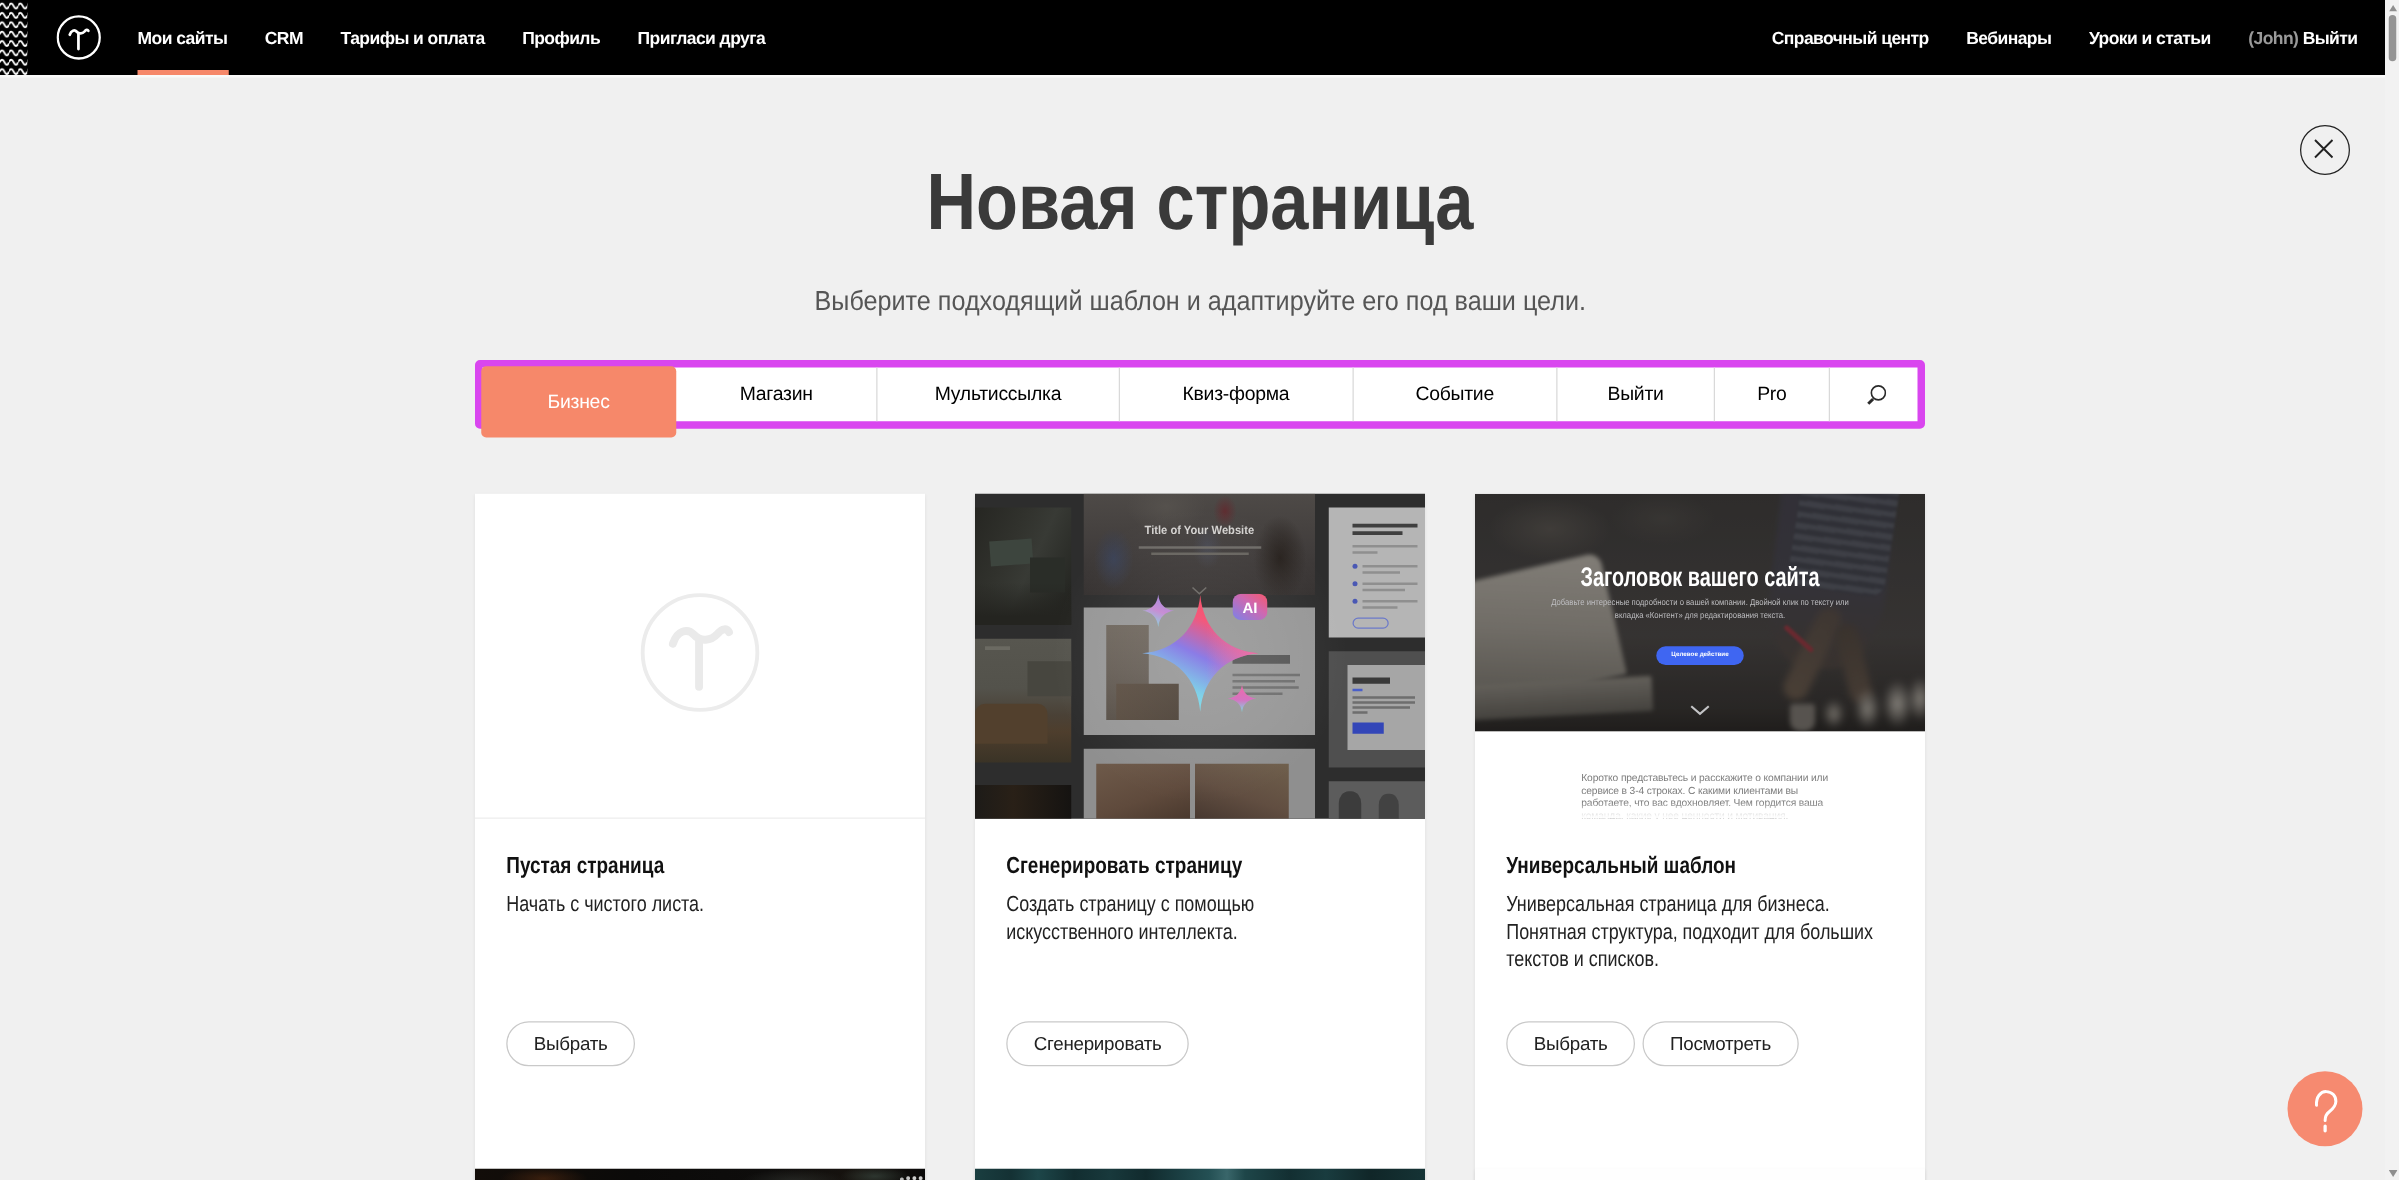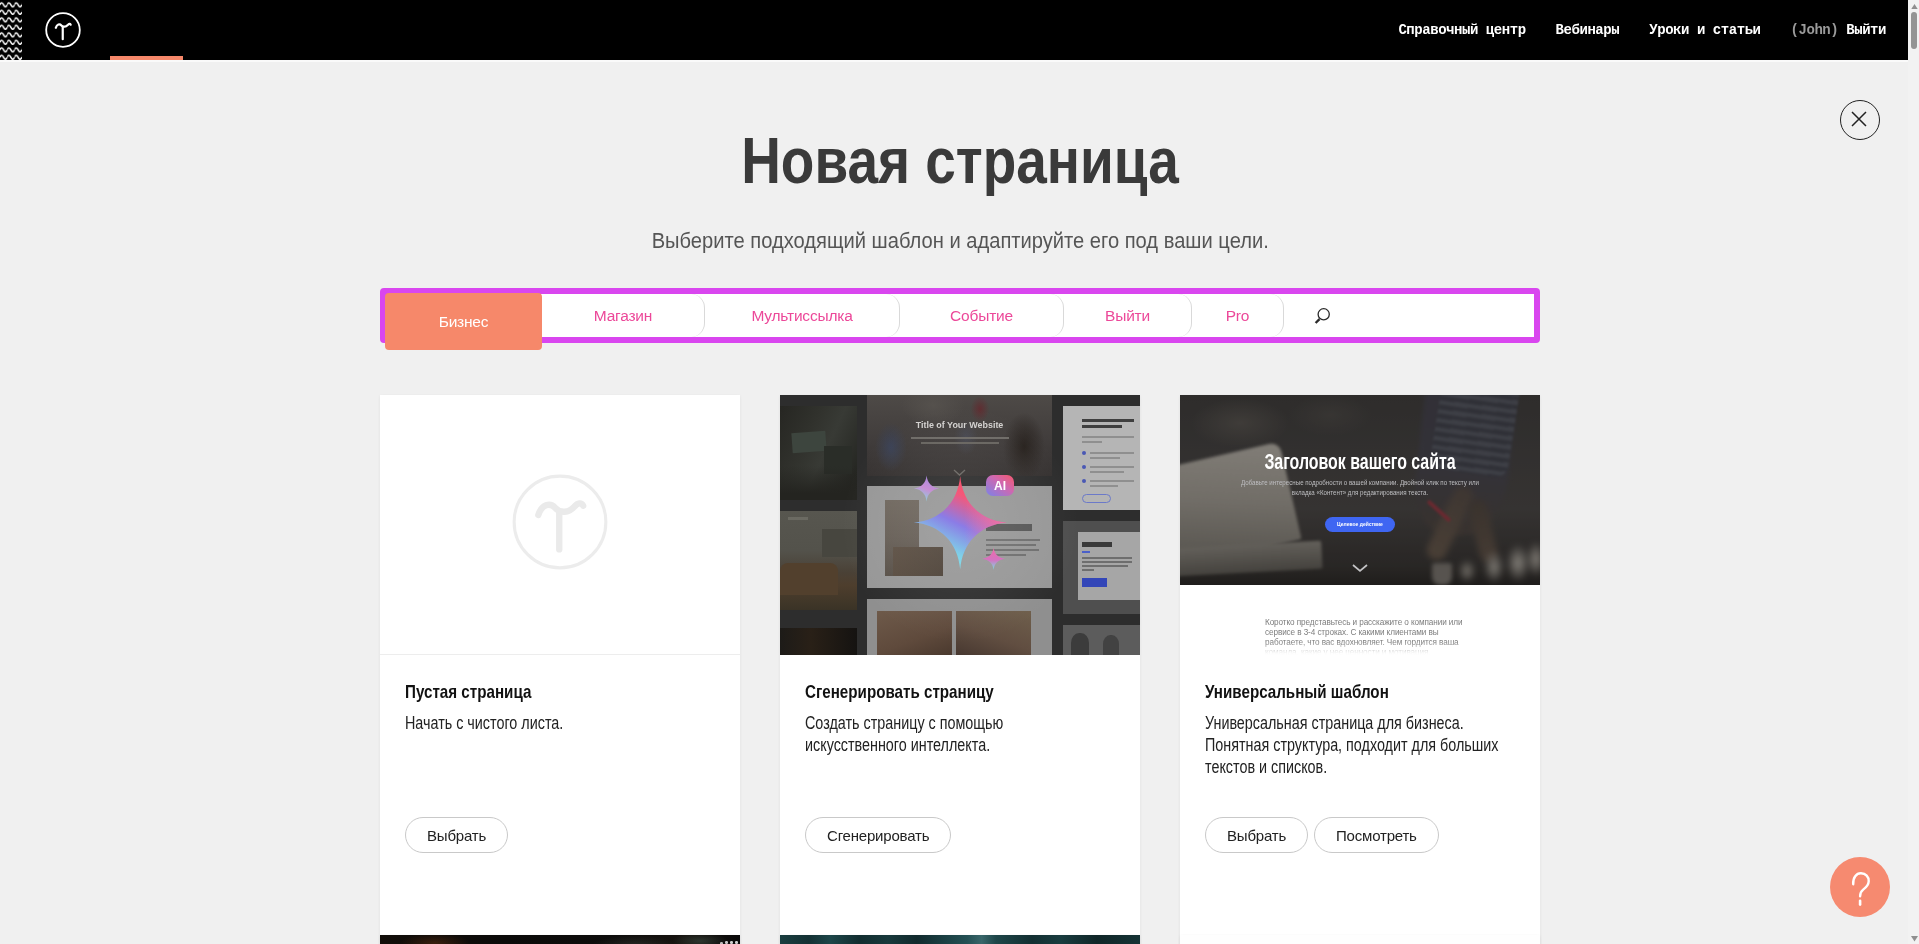--- a/index.html
+++ b/index.html
@@ -22,21 +22,21 @@
 .closebtn svg { position:absolute; left:10px; top:10px; }
 
 
 .h1 { position:absolute; left:0; top:124px; width:1920px; text-align:center; font-size:64px; font-weight:700; color:#3a3a3a; }
 .h1 span { display:inline-block; transform:scaleX(0.858); transform-origin:center; }
 .sub { position:absolute; left:0; top:228px; width:1920px; text-align:center; font-size:22px; color:#555; }
 .sub span { display:inline-block; transform:scaleX(0.915); transform-origin:center; }
 
 
 .tabs { position:absolute; left:380px; top:288px; width:1160px; height:55px; display:flex; background:#fff; border:6px solid #d946ef; border-radius:4px; }
-.tab { border-right:1px solid #d9d9d9; display:flex; align-items:center; justify-content:center; font-size:15.5px; color:#ec4899; letter-spacing:-0.2px;border-radius:14px; }
+.tab { border-right:1px solid #d9d9d9; display:flex; align-items:center; justify-content:center; font-size:15.5px; color:#000000; letter-spacing:-0.2px; }
 .tab:last-child { border-right:none; }
 .tab.active { background:#f6886a; color:#fff; border-radius:4px; margin:-1px 0 -1px -1px; height:57px; border-right:none; }
 
 
 .card { position:absolute; width:360px; height:618px; background:#fff; box-shadow:0 1px 3px rgba(0,0,0,0.07); }
 .thumb { position:relative; width:360px; height:260px; overflow:hidden; }
 .cbody { position:relative; padding:0 25px; }
 .ctitle { position:absolute; left:25px; top:26px; font-size:18.5px; font-weight:bold; color:#111; white-space:nowrap; transform:scaleX(0.82); transform-origin:0 0; }
 .cdesc { position:absolute; left:25px; top:57px; font-size:17.5px; color:#222; line-height:22px; white-space:nowrap; transform:scaleX(0.82); transform-origin:0 0; }
 .cbtns { position:absolute; left:25px; top:162px; display:flex; gap:6px; }
@@ -98,21 +98,28 @@
         <path d="M-0.2 4.8 Q 1.65 0.8 3.55 4.8 T 7.3 4.8" fill="none" stroke="#fff" stroke-width="1.5"></path>
       </pattern>
     </defs>
     <rect x="0" y="0" width="22" height="60" fill="url(#wv)"></rect>
   </svg>
   <svg class="logo" width="36" height="36" viewBox="0 0 36 36">
     <circle cx="18" cy="18" r="16.8" fill="none" stroke="#fff" stroke-width="1.8"></circle>
     <path d="M10.8 15.8 C 11.9 12.3 14.7 11.5 16.4 13.4 C 18.1 15.3 20.9 15.1 22.7 13.1 C 23.9 11.7 25.1 11.6 25.7 12.7" fill="none" stroke="#fff" stroke-width="2.2" stroke-linecap="round"></path>
     <path d="M17.75 14.6 L17.75 27.2" stroke="#fff" stroke-width="2.2" stroke-linecap="round"></path>
   </svg>
-  <div class="nav nav2" style="left:auto;font-family:Liberation Mono, monospace;">
+  <div class="nav">
+    <a>Мои сайты</a>
+      <a>CRM</a>
+      <a>Тарифы и оплата</a>
+      <a>Профиль</a>
+      <a>Пригласи друга</a>
+  </div>
+  <div class="nav nav2" style="left:auto;">
     <a>Справочный центр</a>
       <a>Вебинары</a>
       <a>Уроки и статьи</a>
       <a><span class="gray">(John)</span> Выйти</a>
   </div>
   <div class="underline"></div>
   <div style="position:absolute;left:0;top:60px;width:1908px;height:1.5px;background:#fafafa;"></div>
 </div>
 
 <div class="closebtn">
@@ -121,20 +128,21 @@
     </svg>
 </div>
 
 <div class="h1"><span>Новая страница</span></div>
 <div class="sub"><span>Выберите подходящий шаблон и адаптируйте его под ваши цели.</span></div>
 
 <div class="tabs">
   <div class="tab active" style="width:157px;">Бизнес</div>
   <div class="tab" style="width:163px;">Магазин</div>
   <div class="tab" style="width:195px;">Мультиссылка</div>
+  <div class="tab" style="width:189px;">Квиз-форма</div>
   <div class="tab" style="width:164px;">Событие</div>
   <div class="tab" style="width:128px;">Выйти</div>
   <div class="tab" style="width:92px;">Pro</div>
   <div class="tab" style="width:71px;">
     <svg width="16" height="17" viewBox="0 0 16 17" style="margin-left:5px;margin-top:1px;">
         <circle cx="9.7" cy="6.3" r="5.6" fill="none" stroke="#2a2a2a" stroke-width="1.3"></circle>
         <path d="M5.5 11.2 L1.6 15" stroke="#2a2a2a" stroke-width="2.4"></path>
       </svg>
   </div>
 </div>

